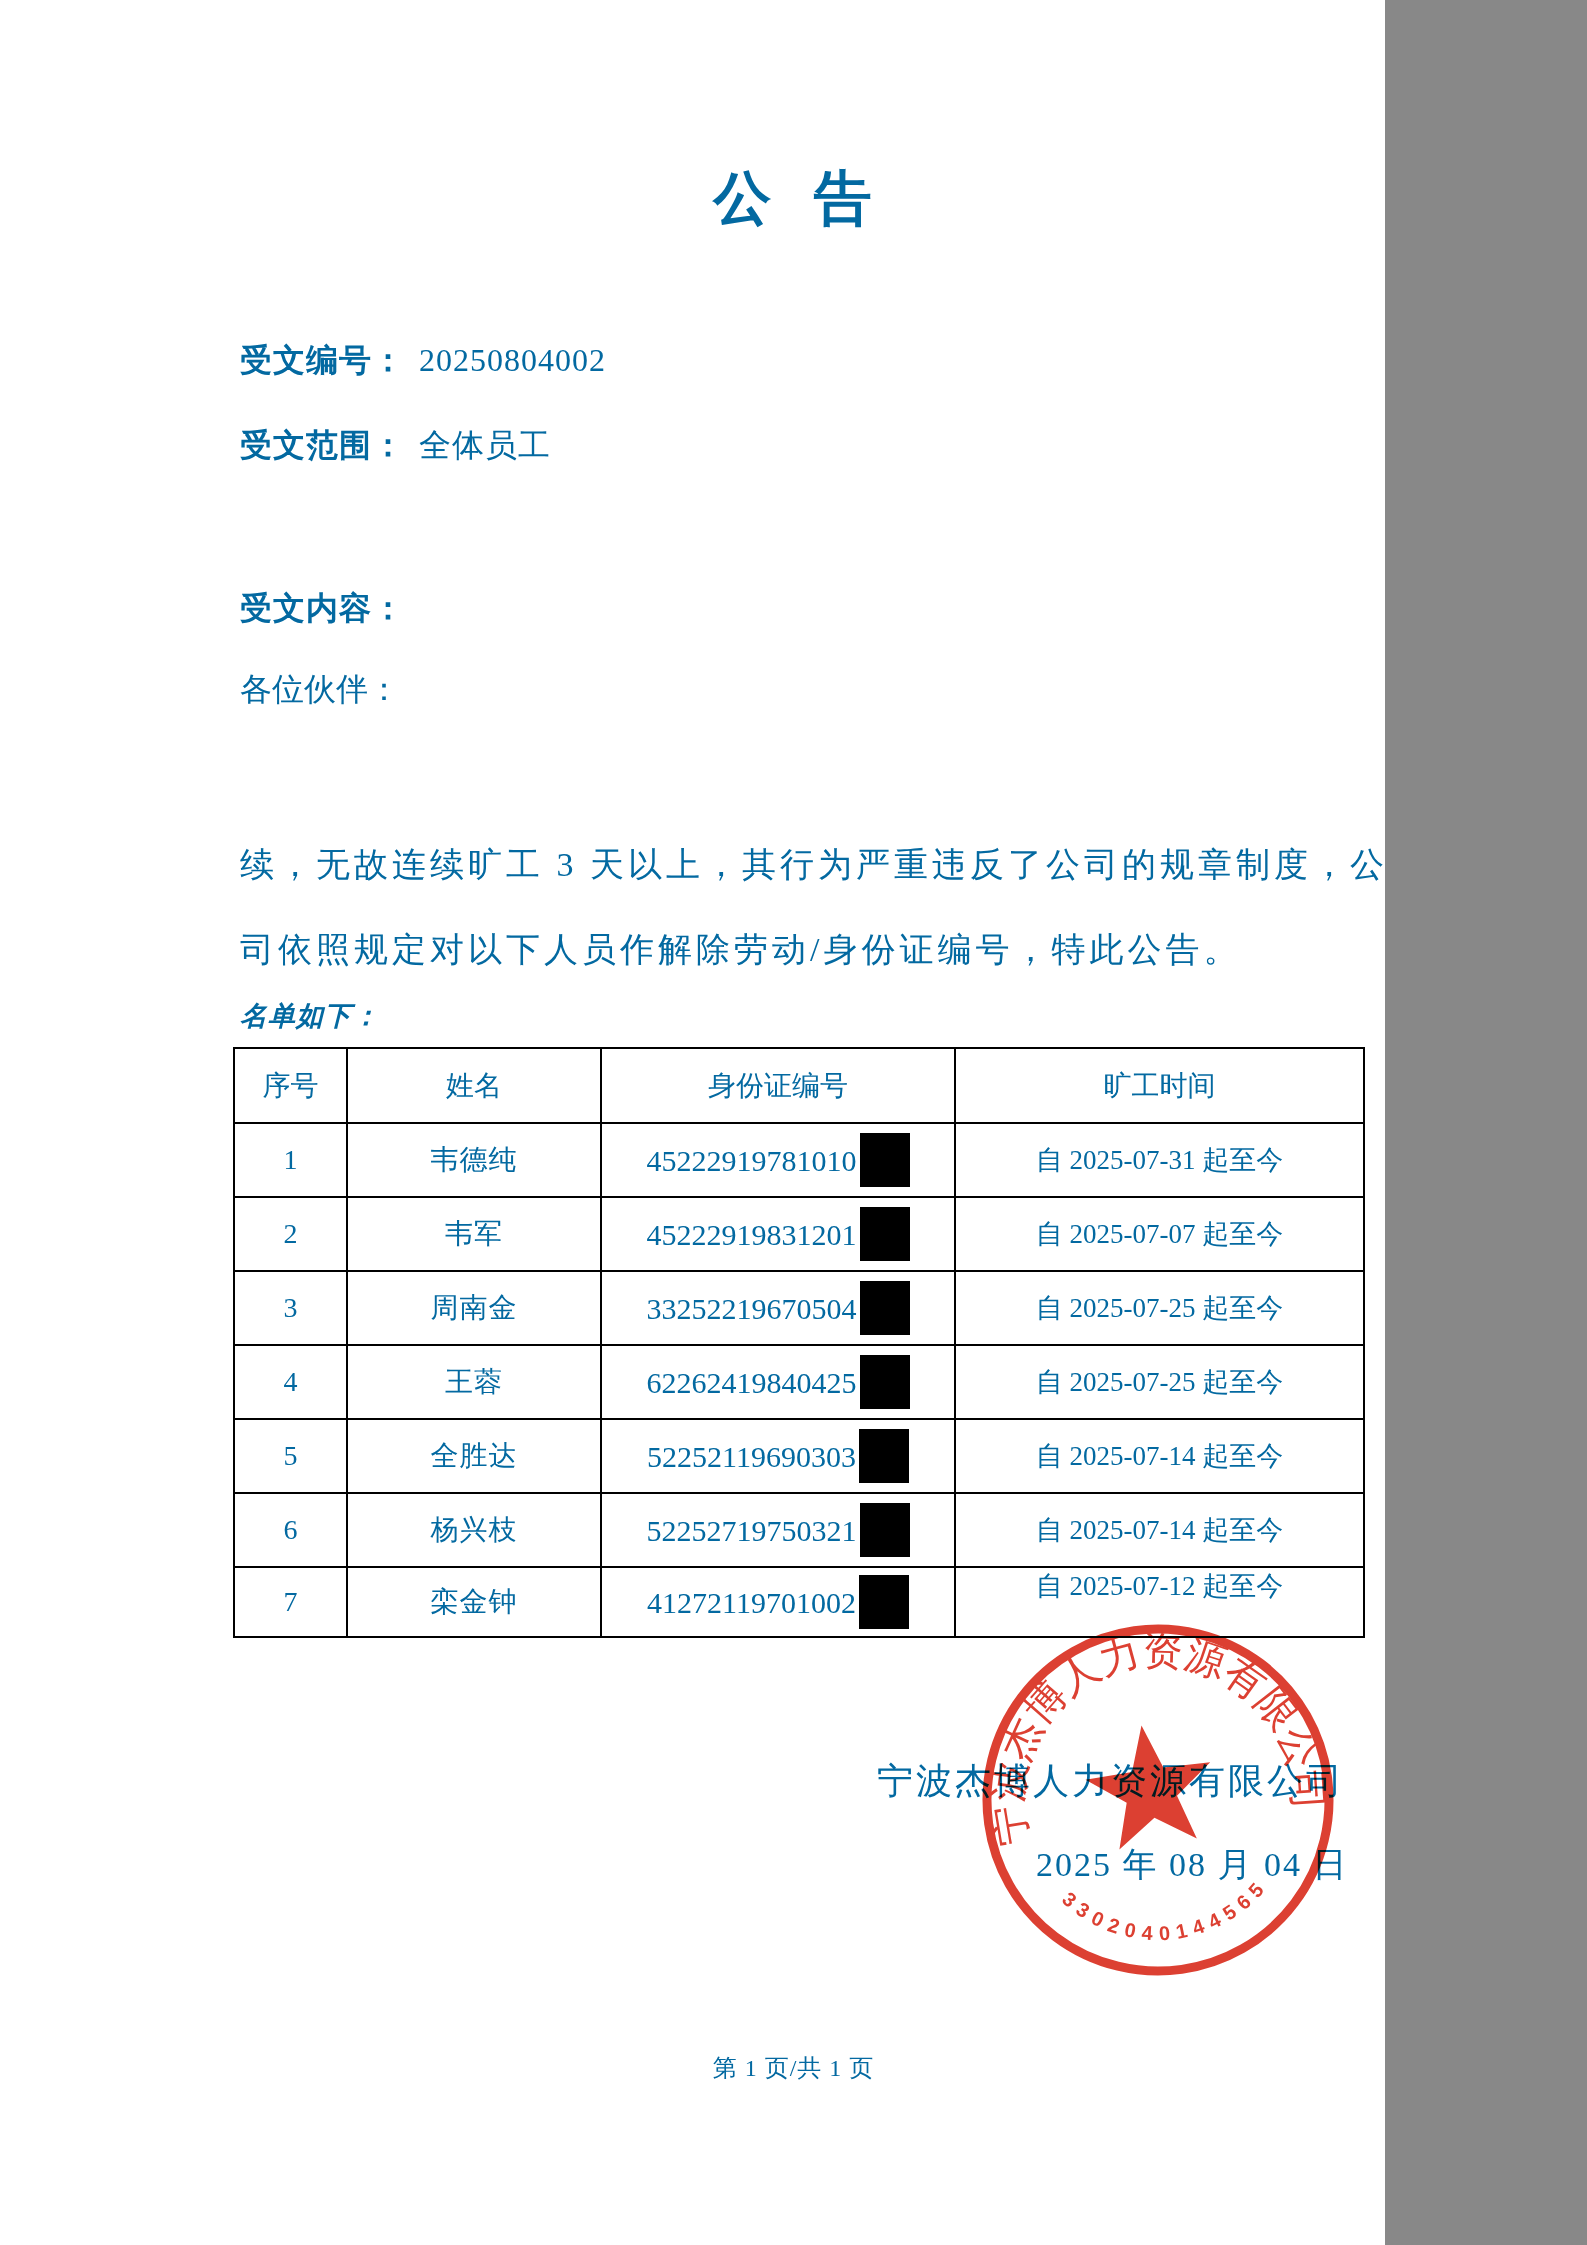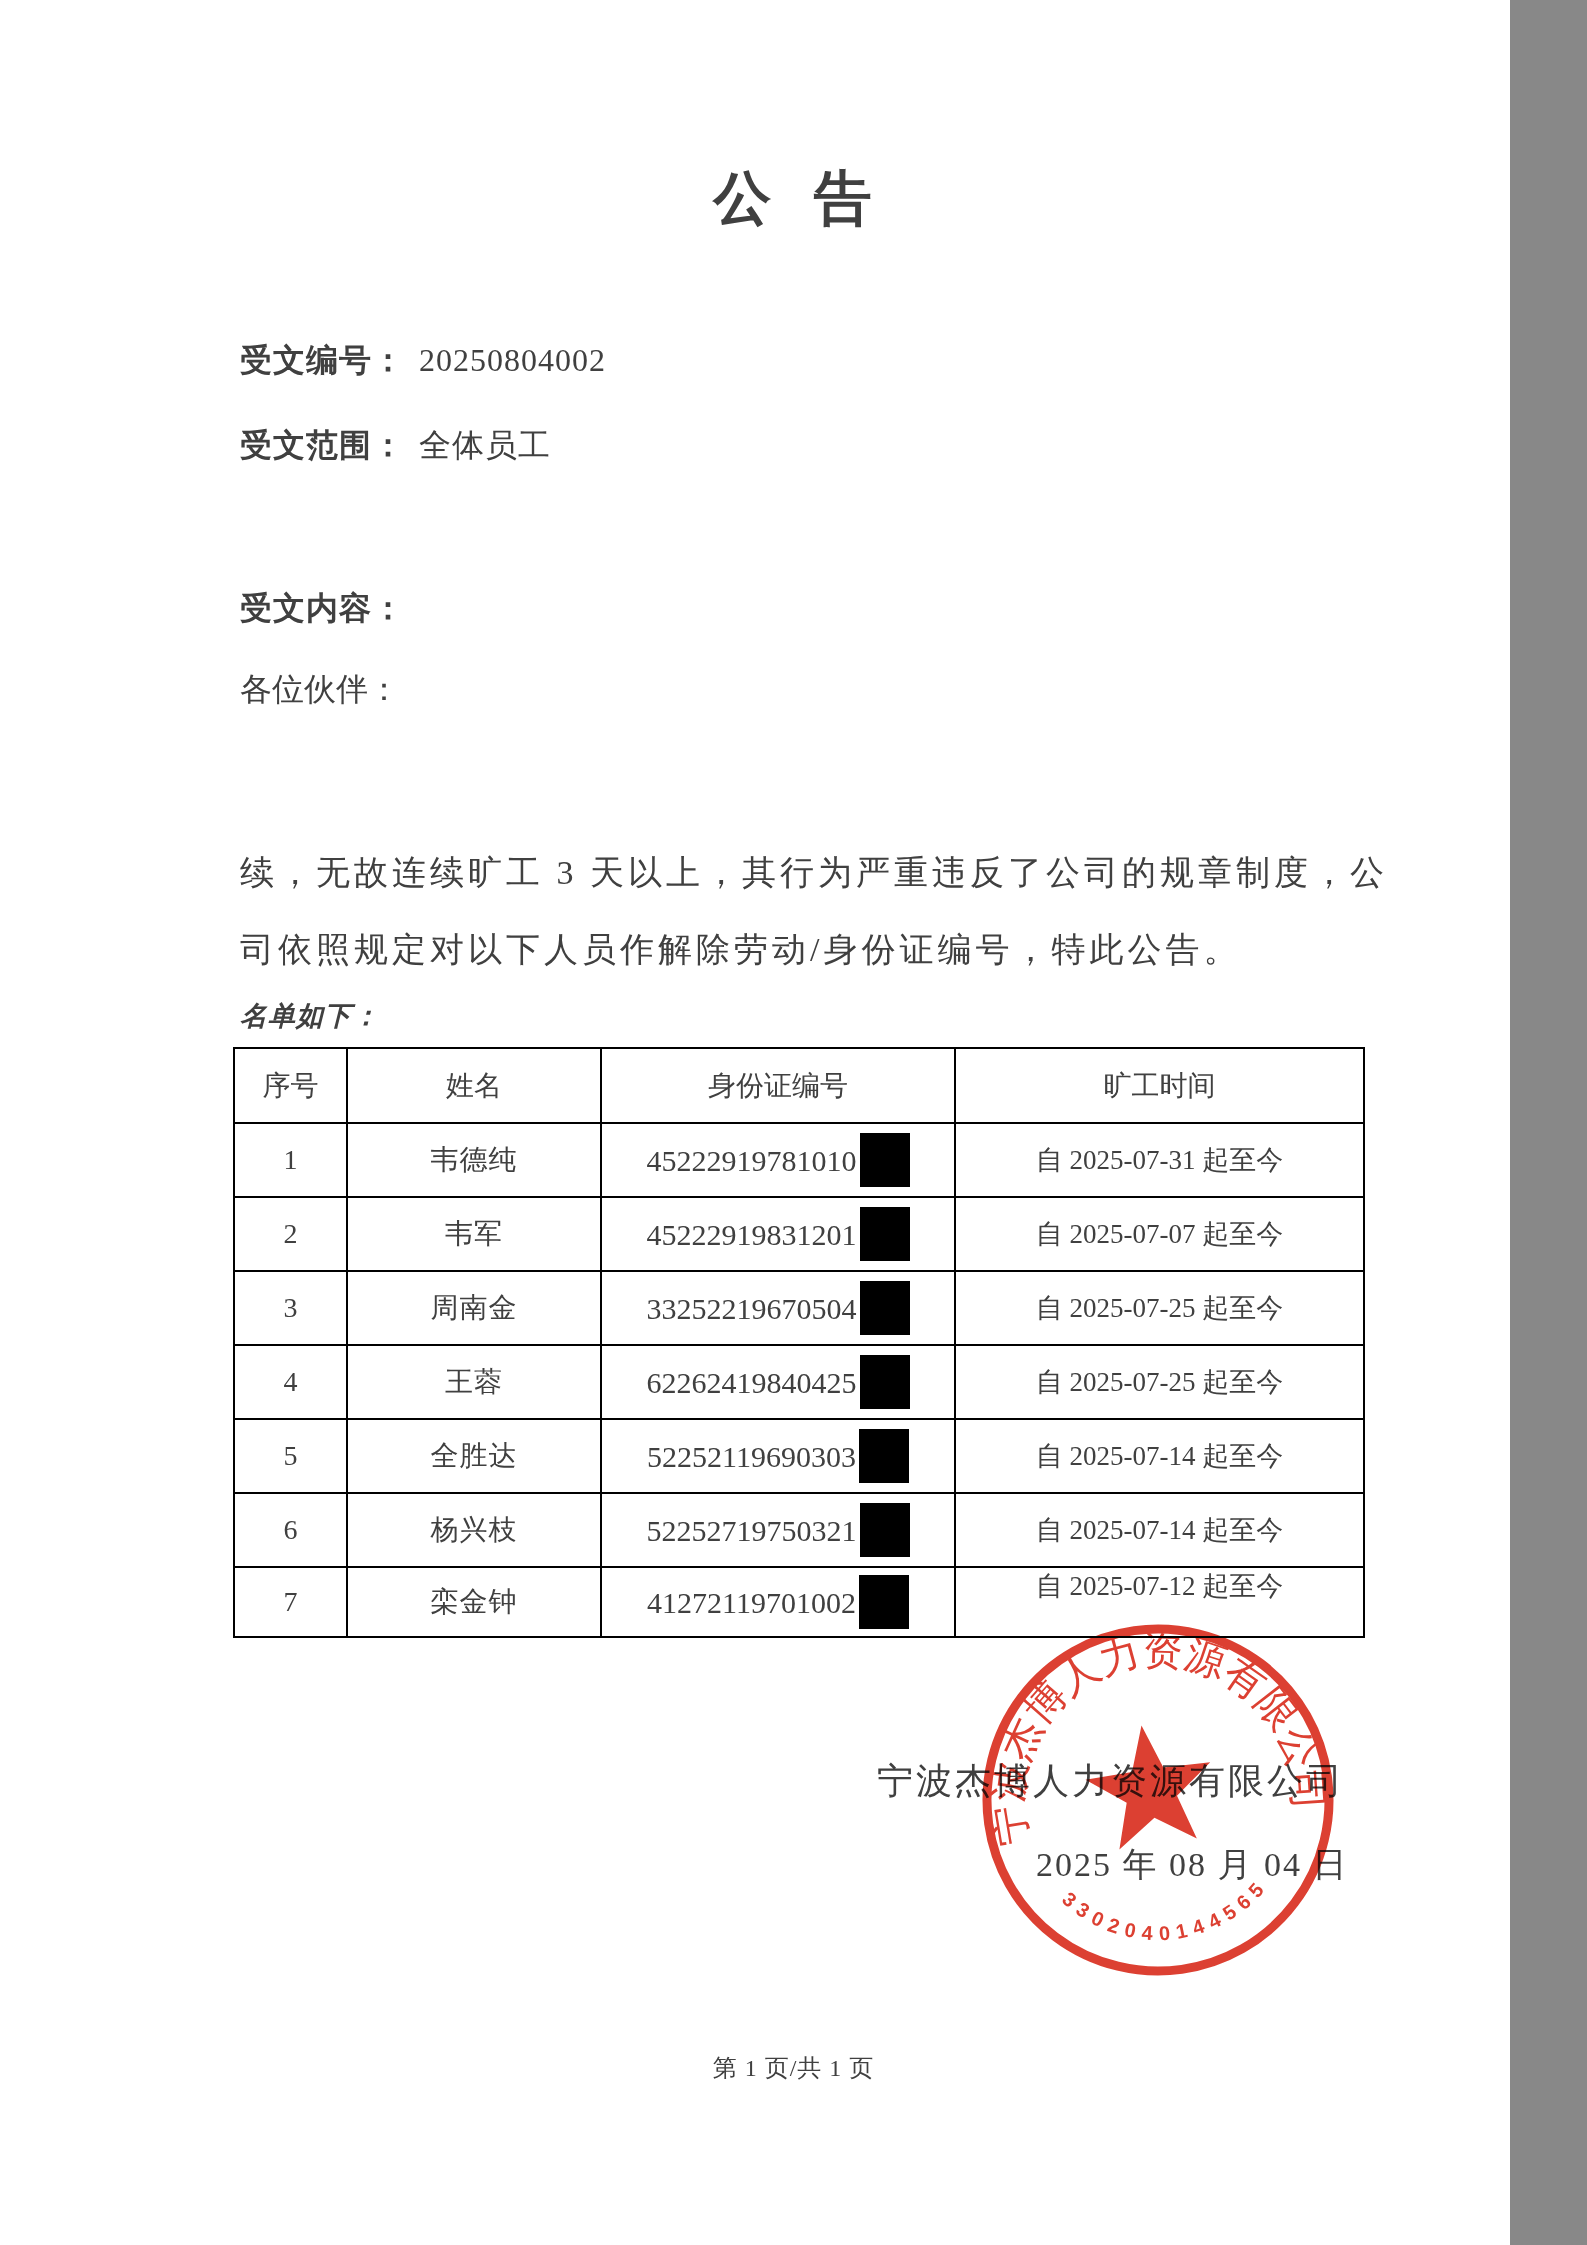--- a/index.html
+++ b/index.html
@@ -1,21 +1,21 @@
 <!DOCTYPE html>
 <html><head>
 <meta charset="utf-8">
 <style>
   html,body{margin:0;padding:0;background:#888;}
   #page{
     position:relative;
-    width:1510px;height:2245px;
+    width:1385px;height:2245px;
     background:#ffffff;
     font-family:"Liberation Serif","DejaVu Serif",serif;
-    color:#404040;
+    color:#0369a1;
     overflow:hidden;
   }
   .abs{position:absolute;}
   .doc-title{
     top:160px;left:0;width:1587px;
     text-align:center;
     font-size:58px;font-weight:bold;
     word-spacing:24px;letter-spacing:2px;
     white-space:pre;
   }
@@ -79,21 +79,21 @@
   </div>
   <div class="abs field-line" style="top:423px;">
     <span class="field-label">受文范围：</span><span class="field-value">全体员工</span>
   </div>
   <div class="abs field-line" style="top:586px;">
     <span class="field-label">受文内容：</span><span class="field-value"></span>
   </div>
 
   <div class="abs greeting">各位伙伴：</div>
 
-  <div class="abs body-line" style="top:845px;left:240px;margin-top:8px;">续，无故连续旷工 3 天以上，其行为严重违反了公司的规章制度，公</div>
+  <div class="abs body-line" style="top:845px;left:240px;">续，无故连续旷工 3 天以上，其行为严重违反了公司的规章制度，公</div>
   <div class="abs body-line" style="top:930px;left:240px;">司依照规定对以下人员作解除劳动/身份证编号，特此公告。</div>
 
   <div class="abs list-label">名单如下：</div>
 
   <table class="roster">
     <colgroup>
         <col class="c-no">
         <col class="c-name">
         <col class="c-id">
         <col class="c-date">

